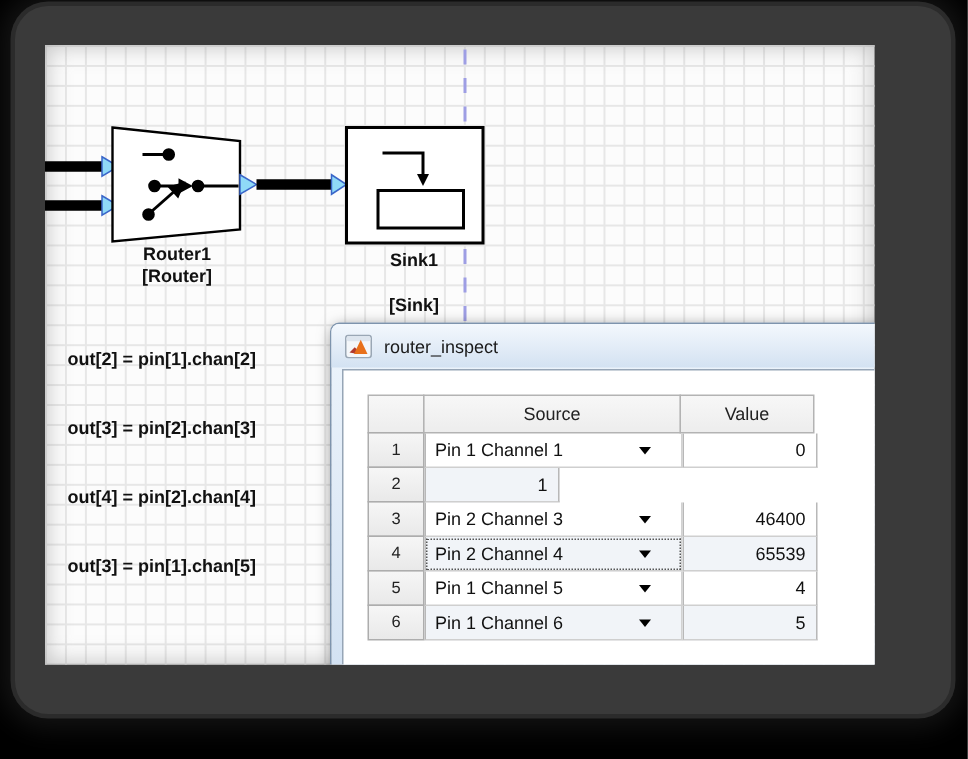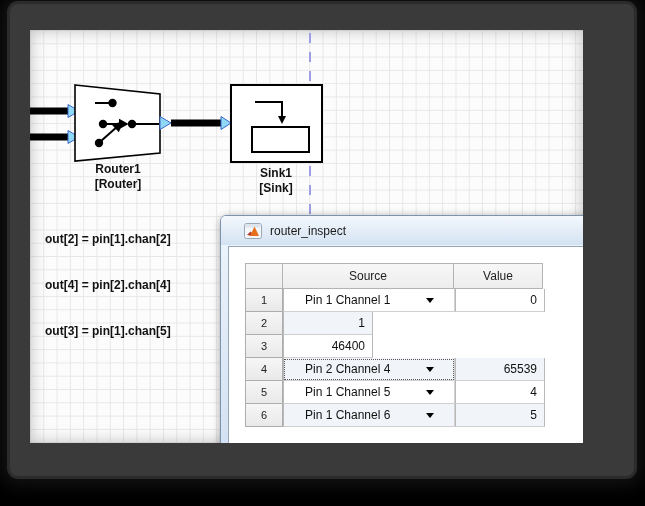--- a/index.html
+++ b/index.html
@@ -1,64 +1,64 @@
 <!DOCTYPE html>
 <html><head>
 <meta charset="utf-8">
 <style>
   html,body{margin:0;padding:0;background:#000;}
   body{width:645px;height:506px;position:relative;overflow:hidden;
        font-family:"Liberation Sans",sans-serif;}
 
   
   .frame{position:absolute;left:10px;top:4px;width:624px;height:472px;
-         background:#3a3a3a;border-radius:8px;
+         background:#3a3a3a;border-radius:22px;
          box-shadow:0 0 0 3px #2b2b2b, 0 0 18px 9px #141414;}
 
   
   .content{position:absolute;left:20px;top:26px;width:553px;height:413px;
            background-color:#fcfcfc;overflow:hidden;
            background-image:
              linear-gradient(#e7e7e7 1px, transparent 1px),
              linear-gradient(90deg,#e7e7e7 1px, transparent 1px);
            background-size:13.3px 13.3px;
            box-shadow:inset 0 0 16px rgba(125,125,125,.5);}
 
   .diagram-svg{position:absolute;left:0;top:0;}
 
   .blk-label{position:absolute;width:90px;text-align:center;
              font-size:12px;font-weight:700;color:#111;line-height:15px;}
   .router-name{left:43px;top:132px;}
   .router-class{left:43px;top:147px;}
   .sink-name{left:201px;top:136px;}
-  .sink-class{left:201px;top:151px;}
+  .sink-class{left:201px;top:166px;}
 
   .annotations{position:absolute;left:15px;top:171px;
                font-size:12px;font-weight:700;color:#111;line-height:15.4px;
                white-space:pre;}
 
   
   .dialog{position:absolute;left:190px;top:185px;width:382px;height:260px;
           background:linear-gradient(#eef5fc,#cfdff1);
           border:1px solid #7e94ad;border-radius:6px 6px 0 0;
           box-shadow:2px 3px 10px rgba(0,0,0,.55);}
   .titlebar{height:29px;display:flex;align-items:center;gap:8px;
-            padding-left:23px;border-radius:5px 5px 0 0;
+            padding-left:9px;border-radius:5px 5px 0 0;
             background:linear-gradient(#f3f8fd,#e2ecf7 55%,#d3e2f2);}
   .titlebar .title{font-size:12px;color:#1a1a1a;}
   .app-icon{width:18px;height:16px;display:block;}
   .client{position:absolute;left:7px;top:30px;width:380px;height:260px;
           background:#fff;border:1px solid #96a5b6;}
 
   
   .itable{position:absolute;left:16px;top:16px;font-size:12px;color:#111;}
   .trow{display:flex;}
   .cell{box-sizing:border-box;display:flex;align-items:center;}
   .c-num{width:38px;justify-content:center;}
-  .c-src{width:172px;padding-left:21px;position:relative;}
+  .c-src{width:172px;padding-left:6px;position:relative;}
   .c-val{width:90px;justify-content:flex-end;padding-right:7px;}
   .hcell{height:26px;background:linear-gradient(#f7f7f7,#ededed);
          border:1px solid #b3b3b3;justify-content:center;padding:0;color:#222;}
   .hcell.c-src,.hcell.c-val{margin-left:-1px;}
   .drow{height:23px;}
   .drow .c-num{background:linear-gradient(#f6f6f6,#e9e9e9);
                border:1px solid #adadad;margin-top:-1px;
                font-size:11px;color:#222;justify-content:center;}
   .databox{border-right:1px solid #b8b8b8;border-bottom:1px solid #cfcfcf;
            border-left:1px solid #b8b8b8;}
@@ -115,20 +115,21 @@
       </g>
     </svg>
 
     <div class="blk-label router-name">Router1</div>
     <div class="blk-label router-class">[Router]</div>
     <div class="blk-label sink-name">Sink1</div>
     <div class="blk-label sink-class">[Sink]</div>
 
     <div class="annotations">
       <div>out[2] = pin[1].chan[2]</div>
+      <div>out[3] = pin[2].chan[3]</div>
       <div>out[4] = pin[2].chan[4]</div>
       <div>out[3] = pin[1].chan[5]</div>
       
     </div>
 
     <div class="dialog">
       <div class="titlebar">
         <svg class="app-icon" viewBox="0 0 18 16">
           <rect x="0.5" y="0.5" width="17" height="15" rx="2" fill="#f4f7fa" stroke="#9aa7b5"></rect>
           <rect x="1" y="1" width="16" height="3.5" rx="1.5" fill="#dde5ee"></rect>
@@ -154,20 +155,24 @@
             <div class="cell c-val databox">0</div>
           </div>
 
           <div class="trow drow alt">
             <div class="cell c-num">2</div>
             <div class="cell c-val databox">1</div>
           </div>
 
           <div class="trow drow">
             <div class="cell c-num">3</div>
+            <div class="cell c-src databox">
+              <span>Pin 2 Channel 3</span>
+              <span class="caret"></span>
+            </div>
             <div class="cell c-val databox">46400</div>
           </div>
 
           <div class="trow drow alt">
             <div class="cell c-num">4</div>
             <div class="cell c-src databox focused">
               <span>Pin 2 Channel 4</span>
               <span class="caret"></span>
             </div>
             <div class="cell c-val databox">65539</div>

